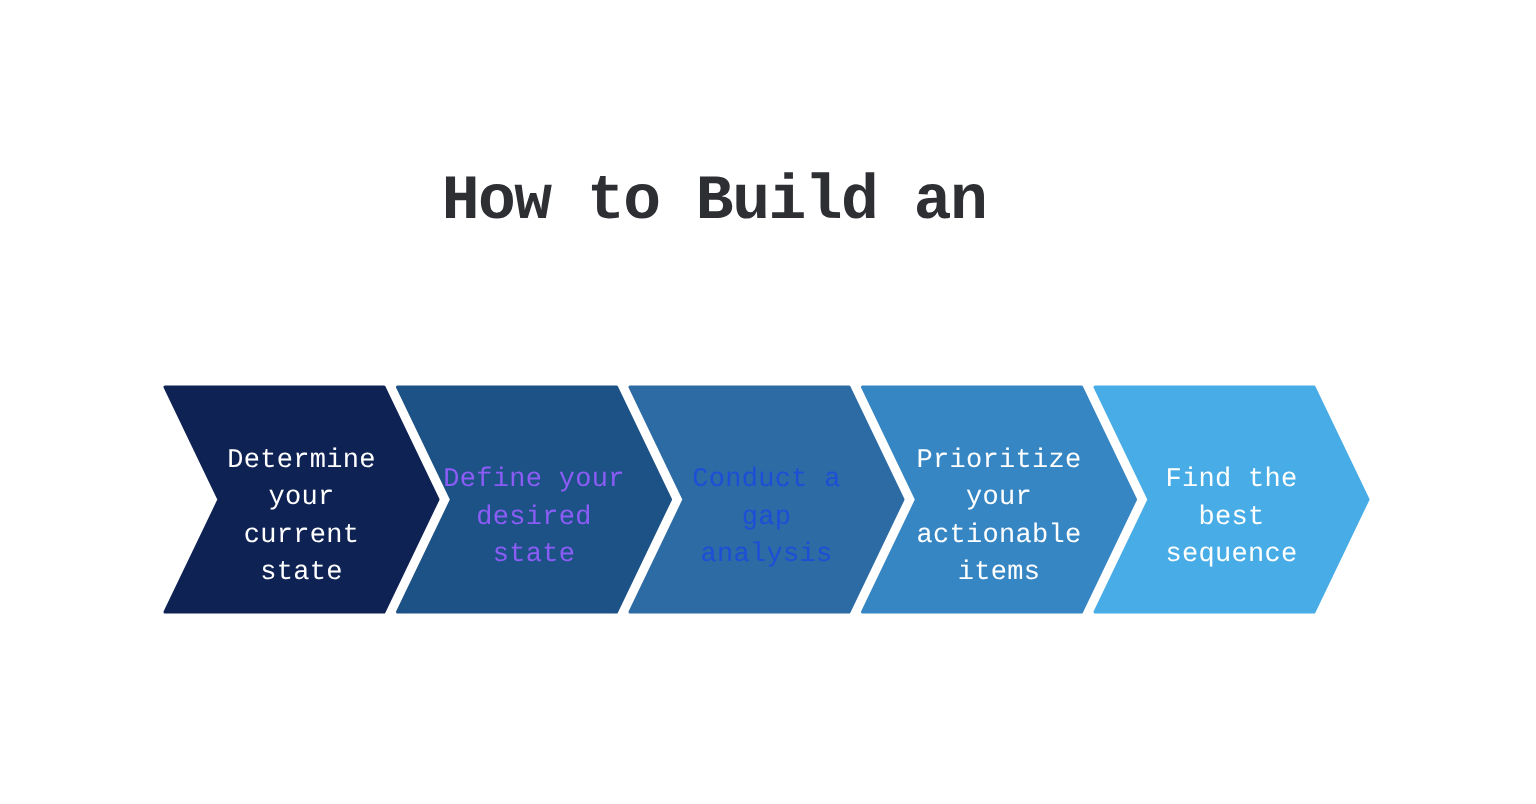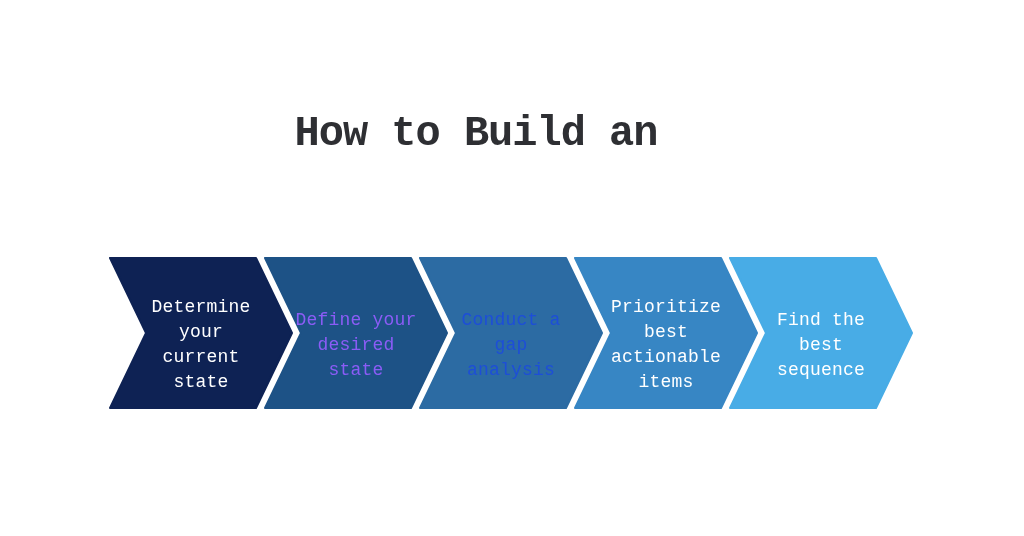--- a/index.html
+++ b/index.html
@@ -85,21 +85,21 @@
 your
 current
 state</div>
         <div class="step-label" style="left: 155px; color: #8b5cf6;">Define your
 desired
 state</div>
         <div class="step-label" style="left: 310px; color: #1d4ed8;">Conduct a
 gap
 analysis</div>
         <div class="step-label" style="left: 465px; color: rgb(255, 255, 255);">Prioritize
-best
+your
 actionable
 items</div>
         <div class="step-label" style="left: 620px; color: rgb(255, 255, 255);">Find the
 best
 sequence</div>
       </div>
   </div>
 
 </div>
 

